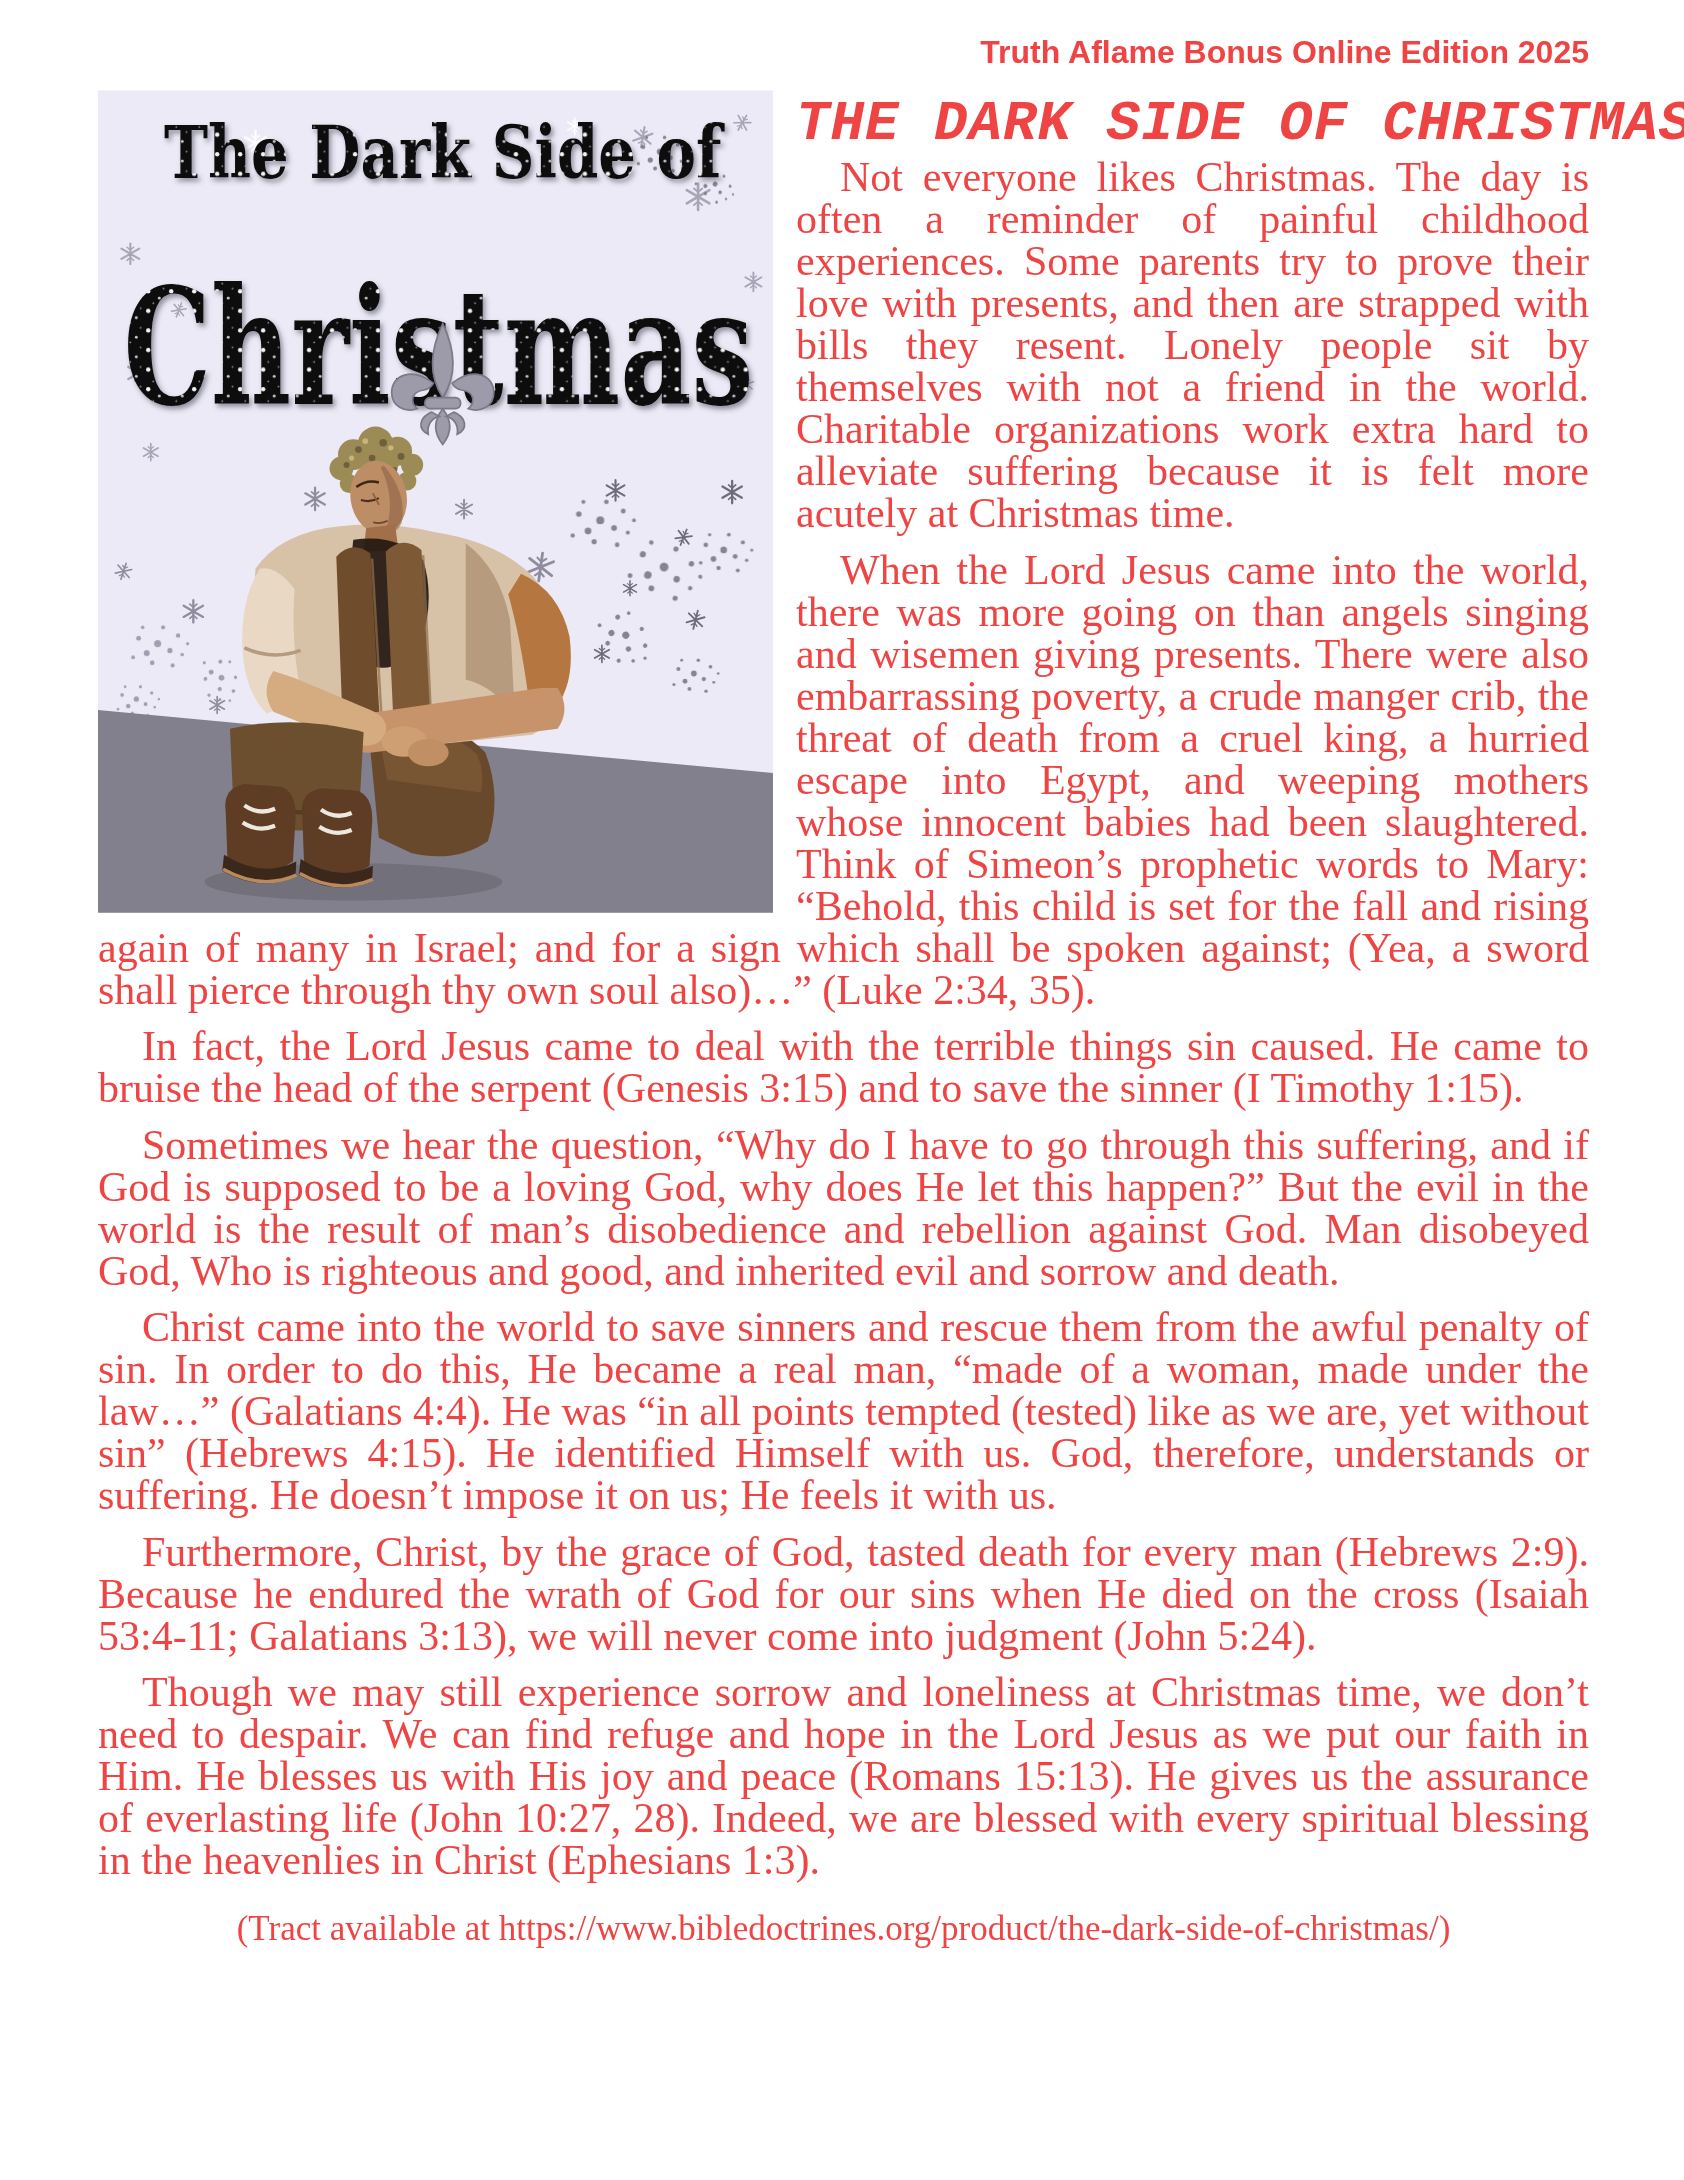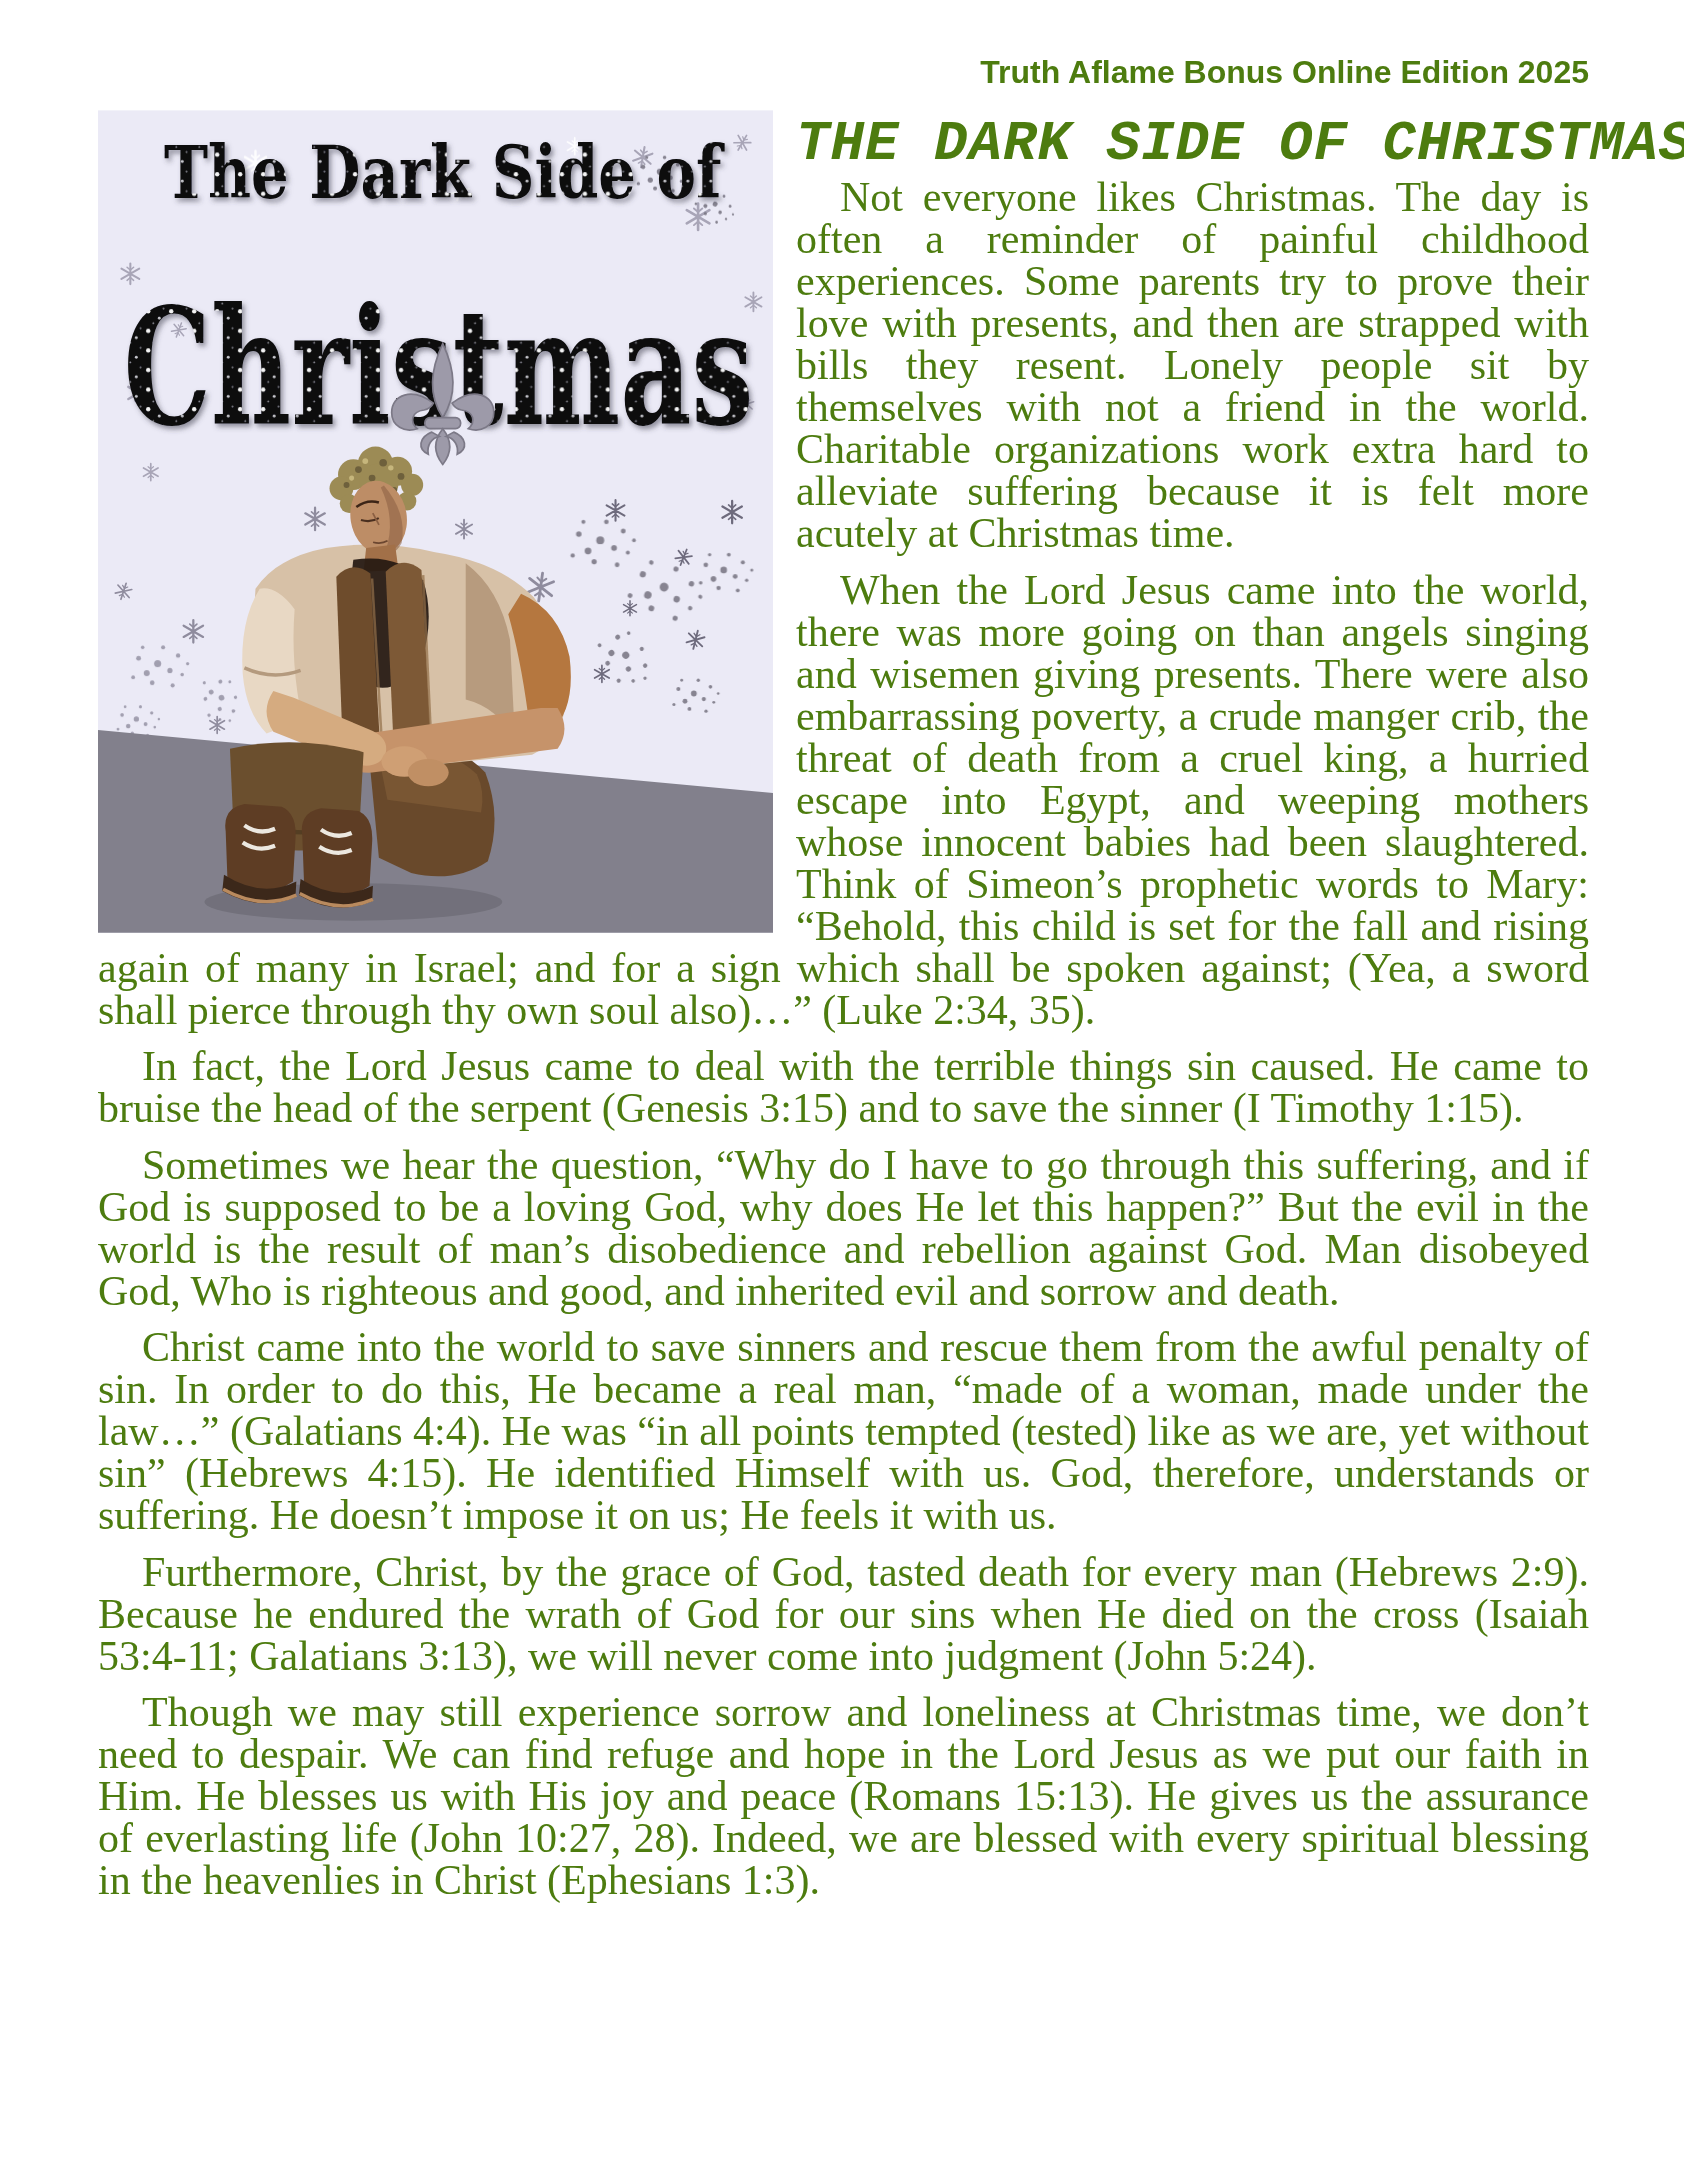--- a/index.html
+++ b/index.html
@@ -1,24 +1,24 @@
 <!DOCTYPE html>
 <html style="font-size:13.6px"><head>
 <meta charset="utf-8">
 <style>
   html,body { margin:0; padding:0; background:#ffffff; }
   .page {
     position:relative;
     width:1685px; height:2181px;
     background:#ffffff;
     box-sizing:border-box;
-    padding:54px 96px 0 98px;
+    padding:34px 96px 0 98px;
     overflow:hidden;
     font-family:"Liberation Serif","DejaVu Serif",serif;
-    color:#4d7c0f;
+    color:#ef4444;
   }
   .edition-header {
     text-align:right;
     font-family:"Liberation Sans","DejaVu Sans",sans-serif;
     font-weight:bold;
     font-size:32px;
     line-height:37px;
     margin-bottom:19px;
     letter-spacing:0px;
   }
@@ -272,15 +272,16 @@
 
 
   <p class="body-par">Not everyone likes Christmas. The day is often a reminder of painful childhood experiences. Some parents try to prove their love with presents, and then are strapped with bills they resent. Lonely people sit by themselves with not a friend in the world. Charitable organizations work extra hard to alleviate suffering because it is felt more acutely at Christmas time.</p>
   <p class="body-par">When the Lord Jesus came into the world, there was more going on than angels singing and wisemen giving presents. There were also embarrassing poverty, a crude manger crib, the threat of death from a cruel king, a hurried escape into Egypt, and weeping mothers whose innocent babies had been slaughtered. Think of Simeon’s prophetic words to Mary: “Behold, this child is set for the fall and rising again of many in Israel; and for a sign which shall be spoken against; (Yea, a sword shall pierce through thy own soul also)…” (Luke 2:34, 35).</p>
   <p class="body-par">In fact, the Lord Jesus came to deal with the terrible things sin caused. He came to bruise the head of the serpent (Genesis 3:15) and to save the sinner (I Timothy 1:15).</p>
   <p class="body-par">Sometimes we hear the question, “Why do I have to go through this suffering, and if God is supposed to be a loving God, why does He let this happen?” But the evil in the world is the result of man’s disobedience and rebellion against God. Man disobeyed God, Who is righteous and good, and inherited evil and sorrow and death.</p>
   <p class="body-par">Christ came into the world to save sinners and rescue them from the awful penalty of sin. In order to do this, He became a real man, “made of a woman, made under the law…” (Galatians 4:4). He was “in all points tempted (tested) like as we are, yet without sin” (Hebrews 4:15). He identified Himself with us. God, therefore, understands or suffering. He doesn’t impose it on us; He feels it with us.</p>
   <p class="body-par">Furthermore, Christ, by the grace of God, tasted death for every man (Hebrews 2:9). Because he endured the wrath of God for our sins when He died on the cross (Isaiah 53:4-11; Galatians 3:13), we will never come into judgment (John 5:24).</p>
   <p class="body-par">Though we may still experience sorrow and loneliness at Christmas time, we don’t need to despair. We can find refuge and hope in the Lord Jesus as we put our faith in Him. He blesses us with His joy and peace (Romans 15:13). He gives us the assurance of everlasting life (John 10:27, 28). Indeed, we are blessed with every spiritual blessing in the heavenlies in Christ (Ephesians 1:3).</p>
 
+  <p class="tract-note">(Tract available at https://www.bibledoctrines.org/product/the-dark-side-of-christmas/)</p>
 
 </div>
 
 
 </body></html>

